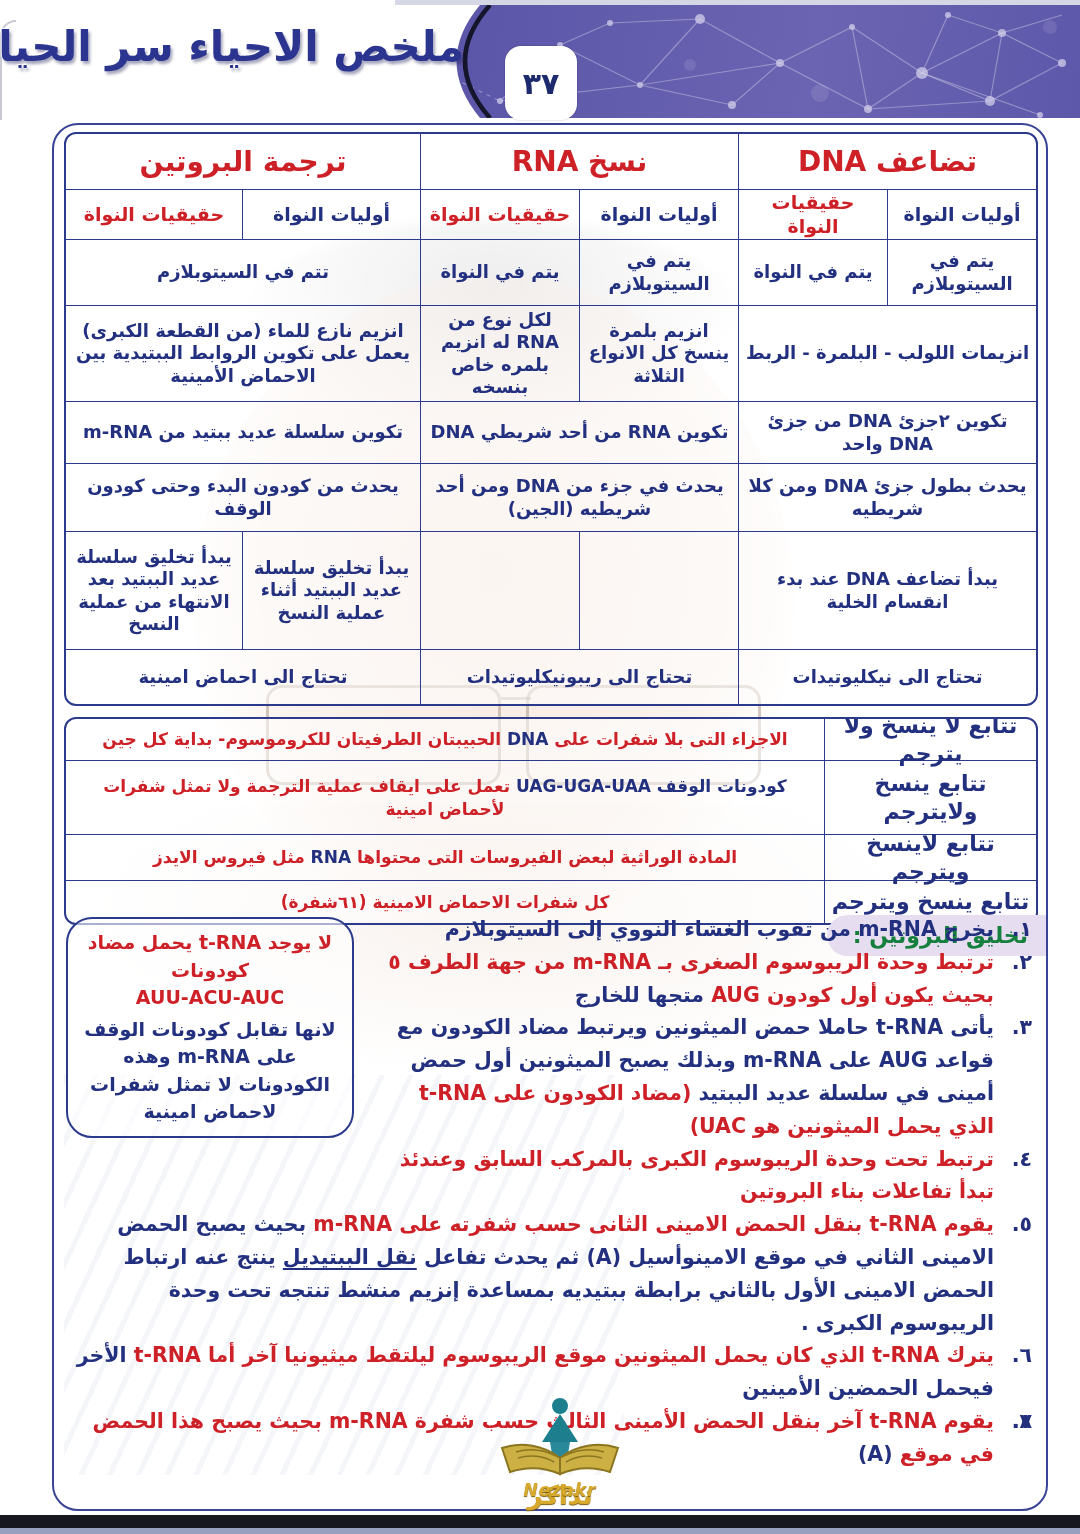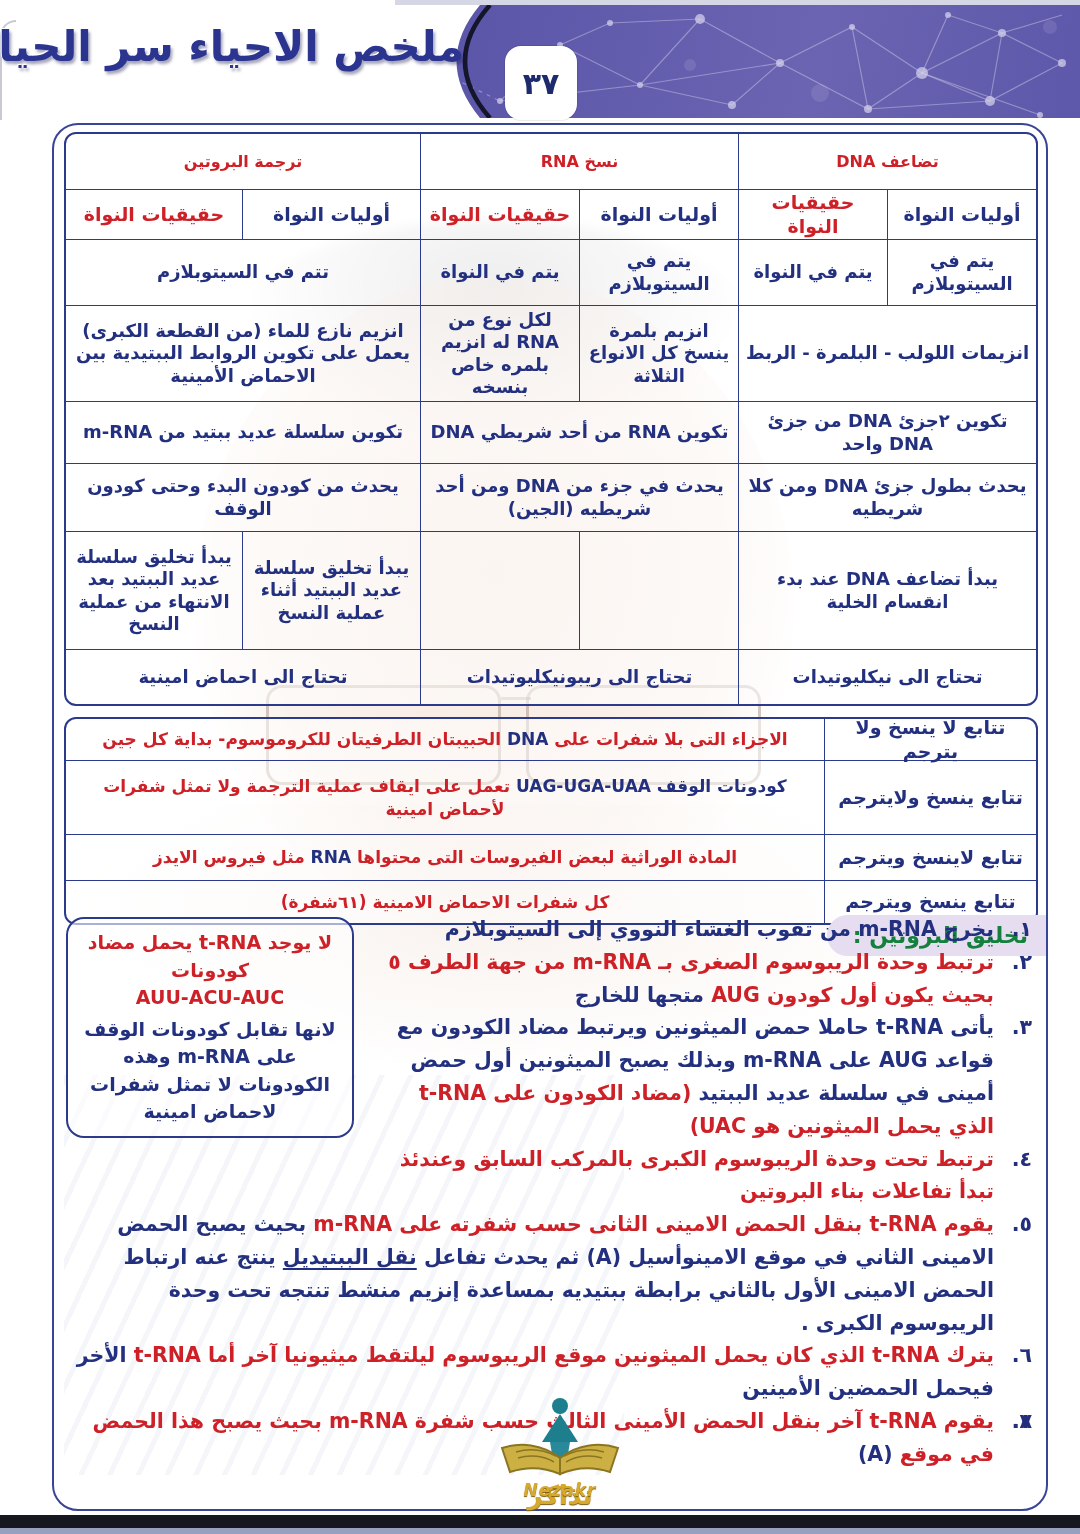--- a/index.html
+++ b/index.html
@@ -61,44 +61,44 @@
     border:2.5px solid var(--bd);border-radius:12px;overflow:hidden;background:rgba(255,255,255,.55);
   }
   .c{
     border-left:1.8px solid var(--bd);border-bottom:1.8px solid var(--bd);
     display:flex;align-items:center;justify-content:center;text-align:center;
     padding:2px 6px;font-size:18px;line-height:1.25;color:var(--navy);
   }
   .s2{grid-column:span 2;}
   .nl{border-left:0;}
   .nb{border-bottom:0;}
-  .hdr{font-size:16px;font-weight:800;color:var(--red);}
+  .hdr{font-size:28px;font-weight:800;color:var(--red);}
   .sub-p{font-size:19px;color:var(--navy);}
   .sub-e{font-size:19px;color:var(--red);}
   
   .t2{
     position:absolute;left:10px;top:592px;width:974px;
     display:grid;grid-template-columns:212px 1fr;
     grid-template-rows:42px 74px 46px 42px;
     border:2.5px solid var(--bd);border-radius:12px;overflow:hidden;background:rgba(255,255,255,.5);
   }
-  .t2 .lab{font-size:19px;color:var(--navy);}
+  .t2 .lab{font-size:22px;color:var(--navy);}
   .t2 .val{font-size:17px;color:var(--red);line-height:1.3;}
   .t2 .val .n{color:var(--navy);}
   
   .protein{position:absolute;left:8px;right:8px;top:788px;bottom:8px;}
   .protein-title{
     position:absolute;top:2px;right:-8px;background:#e6ddf0;
     border-radius:26px 0 0 26px;padding:8px 18px 8px 26px;
     font-size:22px;color:#15803d;font-weight:800;
   }
   .p-body{padding:0 6px 0 2px;}
   .note-box{
     float:left;width:288px;margin:4px 16px 10px 2px;
-    border:2.5px solid var(--bd);border-radius:18px;padding:10px 10px;
+    border:2.5px solid var(--bd);border-radius:26px;padding:10px 10px;
     text-align:center;font-size:19px;line-height:1.45;background:rgba(255,255,255,.6);
   }
   .note-box .r{color:var(--red);display:block;}
   .note-box .b{color:var(--navy);display:block;margin-top:4px;}
   .p-item{position:relative;padding-right:38px;font-size:20.5px;line-height:1.6;text-align:right;color:var(--navy);}
   .p-item .num{position:absolute;right:0;top:0;color:#232f7d;}
   .p-item:first-of-type{margin-top:42px;}
   .seg-r{color:var(--red);}
   .seg-b{color:var(--navy);}
   .u{text-decoration:underline;text-underline-offset:4px;}

